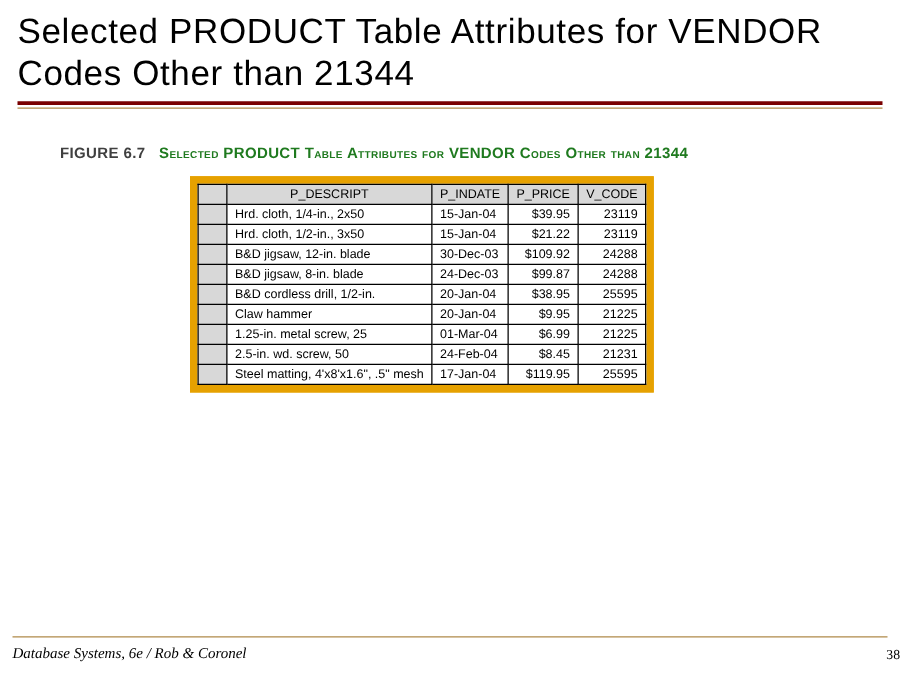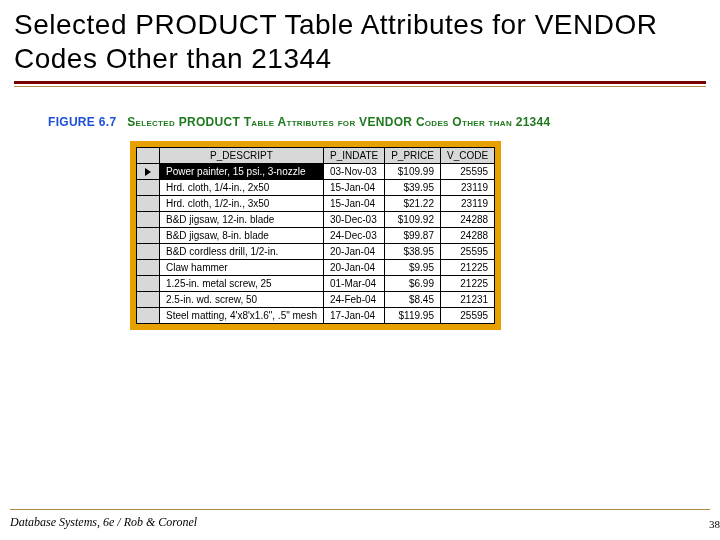--- a/index.html
+++ b/index.html
@@ -37,25 +37,25 @@
   .figure-wrap {
     margin-top: 28px;
     padding-left: 48px;
   }
   .figure-label {
     font-family: Arial, sans-serif;
     font-size: 12px;
     font-weight: 700;
     letter-spacing: 0.3px;
   }
-  .figure-label .fignum { color: #1d4ed8; }
+  .figure-label .fignum { color: #404040; }
   .figure-label .figtitle { color: #1f7a1f; font-variant: small-caps; }
 
   .table-outer {
-    margin: 12px 0 0 82px;
+    margin: 12px 0 0 104px;
     display: inline-block;
     border: 3px solid #e6a100;
     background: #e6a100;
     padding: 3px;
   }
   .grid {
     border-collapse: collapse;
     background: #ffffff;
     font-family: Arial, sans-serif;
     font-size: 10px;
@@ -129,31 +129,20 @@
         <tr>
           <th class="rowmarker"></th>
           <th>P_DESCRIPT</th>
           <th>P_INDATE</th>
           <th>P_PRICE</th>
           <th>V_CODE</th>
         </tr>
       </thead>
       <tbody id="grid-body">
           <tr>
-            <td class="rowmarker">
-              <svg width="8" height="10" viewBox="0 0 8 10">
-                <polygon points="1,1 7,5 1,9" fill="#000"></polygon>
-              </svg>
-            </td>
-            <td class="sel">Power painter, 15 psi., 3-nozzle</td>
-            <td>03-Nov-03</td>
-            <td class="num">$109.99</td>
-            <td class="num">25595</td>
-          </tr>
-          <tr>
             <td class="rowmarker"></td>
             <td>Hrd. cloth, 1/4-in., 2x50</td>
             <td>15-Jan-04</td>
             <td class="num">$39.95</td>
             <td class="num">23119</td>
           </tr>
           <tr>
             <td class="rowmarker"></td>
             <td>Hrd. cloth, 1/2-in., 3x50</td>
             <td>15-Jan-04</td>

